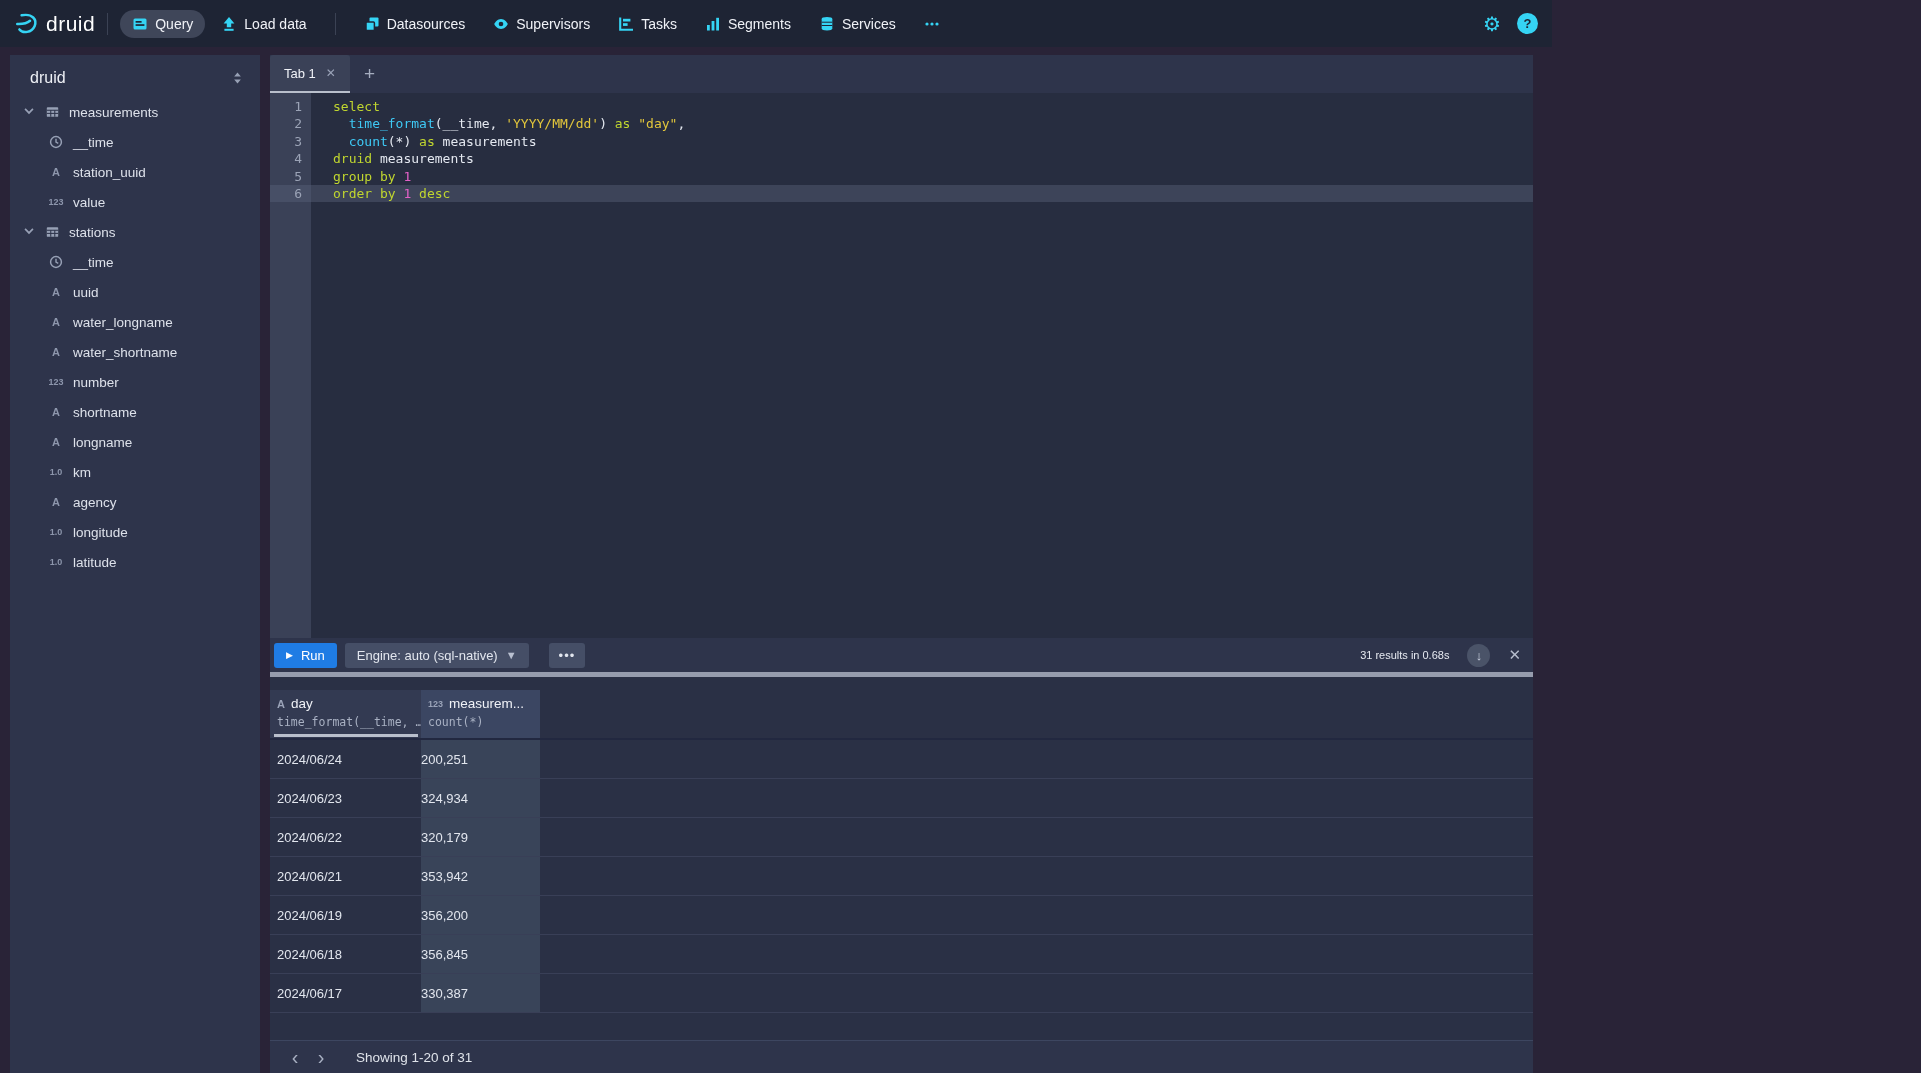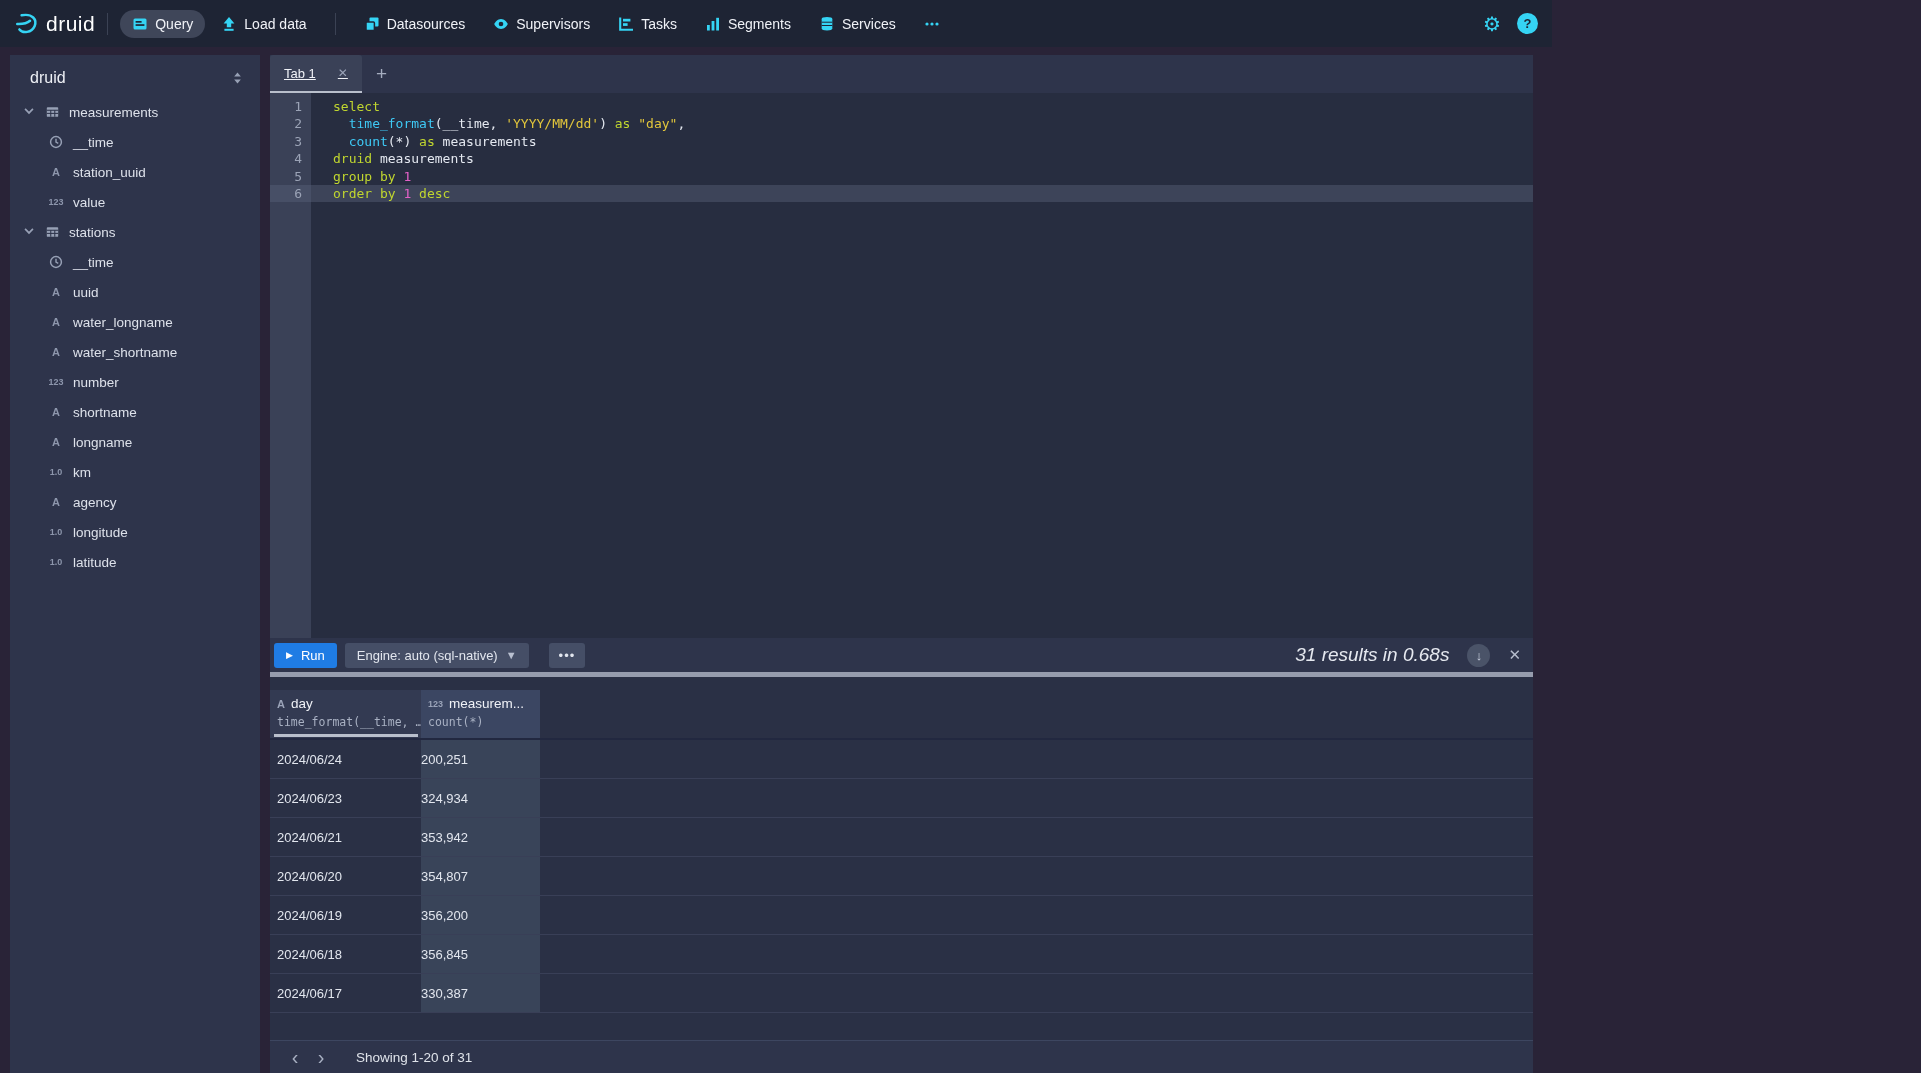--- a/index.html
+++ b/index.html
@@ -32,22 +32,22 @@
   .tree-item{ height:30px; display:flex; align-items:center; font-size:13.5px; color:#dde1ea; cursor:pointer; padding-left:12px; }
   .tree-item.child{ padding-left:36px; }
   .chev{ width:18px; height:16px; display:inline-flex; margin-right:2px; }
   .tico{ width:20px; height:16px; display:inline-flex; align-items:center; justify-content:center;
          margin-right:7px; color:#8d96ac; font-weight:bold; }
   .tico.txt{ font-size:11px; letter-spacing:0; }
   .tico.txt-sm{ font-size:9px; }
   
   .workarea{ position:absolute; left:270px; right:19px; top:55px; bottom:0; }
   .tabbar{ height:38px; background:#2e344b; display:flex; align-items:center; }
-  .tab{ height:38px; display:flex; align-items:center; gap:22px; padding:0 14px; background:#3a4157;
-        border-bottom:2px solid #b9bfcc; font-size:13px; color:#f0f2f7; border-radius:3px 3px 0 0; cursor:pointer;text-decoration:underline; }
+  .tab{ height:38px; display:flex; align-items:center; gap:10px; padding:0 14px; background:#3a4157;
+        border-bottom:2px solid #b9bfcc; font-size:13px; color:#f0f2f7; border-radius:3px 3px 0 0; cursor:pointer; }
   .tab-close{ color:#9aa3b8; font-size:12px; cursor:pointer; }
   .tab-add{ margin-left:14px; color:#a5adbf; font-size:19px; cursor:pointer; }
   
   .editor{ position:relative; height:545px; background:#272d40; overflow:hidden; }
   .gutter-strip{ position:absolute; left:0; top:0; bottom:0; width:41px; background:#3a4157; }
   .lines{ position:relative; padding-top:5px; font-family:"DejaVu Sans Mono", monospace; font-size:13px; }
   .line{ display:flex; height:17.4px; line-height:17.4px; }
   .ln{ width:41px; text-align:right; padding-right:9px; color:#9ba3b6; flex:0 0 41px; }
   .lc{ flex:1; padding-left:22px; white-space:pre; color:#e4e8f0; }
   .line.active{ background:#3d4459; }
@@ -56,21 +56,21 @@
   
   .runbar{ height:34px; background:#2e344b; display:flex; align-items:center; padding:0 12px 0 4px; }
   .btn{ height:25px; display:flex; align-items:center; gap:8px; padding:0 12px; border-radius:3px;
         font-size:13px; cursor:pointer; }
   .btn-run{ background:#1f7ce4; color:#fff; }
   .play{ font-size:9px; }
   .btn-gray{ background:#454e66; color:#e2e6ee; margin-left:8px; }
   .caret{ font-size:11px; color:#b9c0d0; }
   .btn-more{ background:#454e66; color:#e2e6ee; margin-left:20px; padding:0 10px; letter-spacing:1px; }
   .run-right{ margin-left:auto; display:flex; align-items:center; gap:18px; }
-  .status-text{ font-size:19px; color:#e6e9f0;font-style:italic; }
+  .status-text{ font-size:11px; color:#e6e9f0; }
   .dl-circle{ width:23px; height:23px; border-radius:50%; background:#4a5368; color:#ccd2e0;
               display:flex; align-items:center; justify-content:center; font-size:13px; cursor:pointer; }
   .close-x{ color:#b6bdcc; font-size:15px; cursor:pointer; }
   
   .hdivider{ height:5px; background:#969cad; cursor:row-resize; }
   
   .results{ position:absolute; left:0; right:0; top:622px; bottom:0; background:#2a3045; overflow:hidden; }
   .rheader{ display:flex; height:50px; margin-top:13px; border-bottom:2px solid #222840; cursor:pointer; }
   .hcol{ padding:6px 0 0 7px; position:relative; }
   .hcol1{ width:151px; background:#333a52; }
@@ -392,26 +392,26 @@
       <div id="rows">
           <div class="trow">
             <div class="td c1">2024/06/24</div>
             <div class="td c2">200,251</div>
           </div>
           <div class="trow">
             <div class="td c1">2024/06/23</div>
             <div class="td c2">324,934</div>
           </div>
           <div class="trow">
+            <div class="td c1">2024/06/22</div>
+            <div class="td c2">320,179</div>
+          </div>
+          <div class="trow">
             <div class="td c1">2024/06/21</div>
             <div class="td c2">353,942</div>
-          </div>
-          <div class="trow">
-            <div class="td c1">2024/06/20</div>
-            <div class="td c2">354,807</div>
           </div>
           <div class="trow">
             <div class="td c1">2024/06/19</div>
             <div class="td c2">356,200</div>
           </div>
           <div class="trow">
             <div class="td c1">2024/06/18</div>
             <div class="td c2">356,845</div>
           </div>
           <div class="trow">

